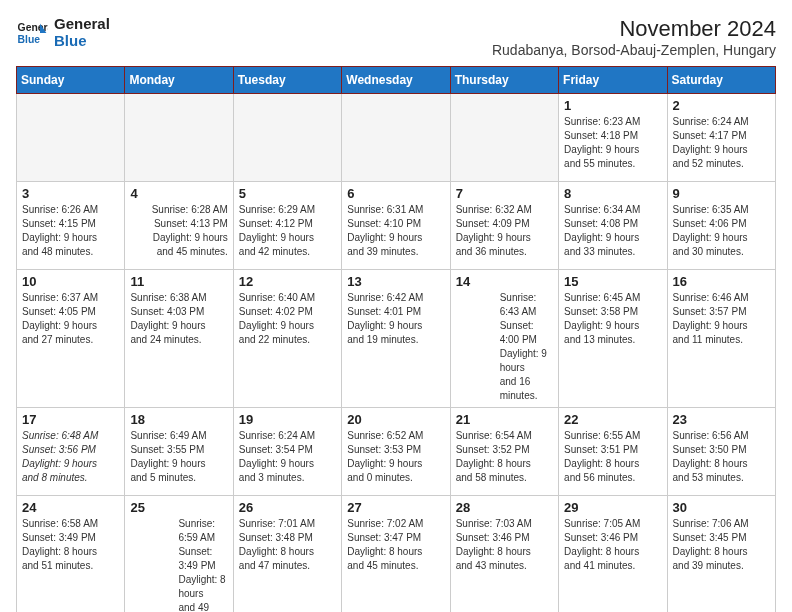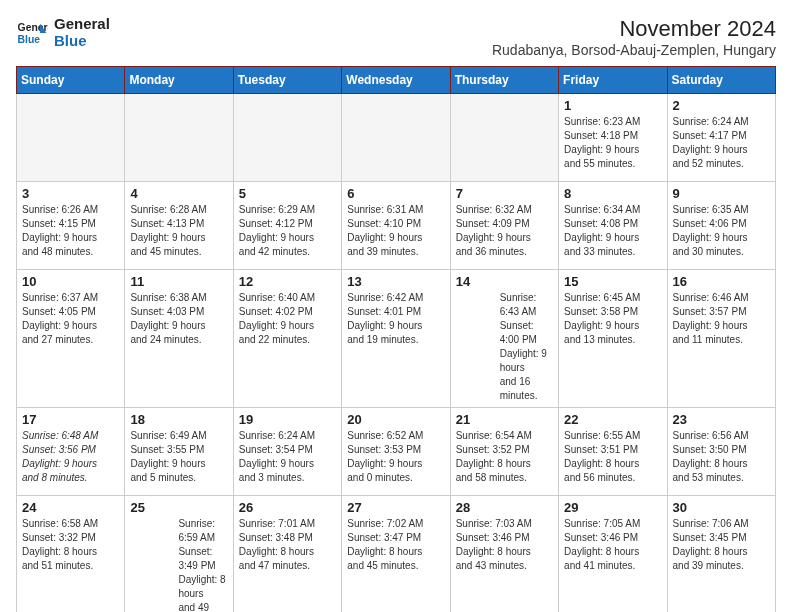--- a/index.html
+++ b/index.html
@@ -133,21 +133,21 @@
       <tr>
         <td>
           <div class="day-num">3</div>
           <div class="day-info" style="white-space: pre-line;">Sunrise: 6:26 AM
 Sunset: 4:15 PM
 Daylight: 9 hours
 and 48 minutes.</div>
         </td>
         <td>
           <div class="day-num">4</div>
-          <div class="day-info" style="white-space: pre-line;">Sunrise: 6:28 AM
+          <div class="day-info" style="white-space: pre-line; text-align: right;">Sunrise: 6:28 AM
 Sunset: 4:13 PM
 Daylight: 9 hours
 and 45 minutes.</div>
         </td>
         <td>
           <div class="day-num">5</div>
           <div class="day-info" style="white-space: pre-line;">Sunrise: 6:29 AM
 Sunset: 4:12 PM
 Daylight: 9 hours
 and 42 minutes.</div>
@@ -280,21 +280,21 @@
           <div class="day-info" style="white-space: pre-line;">Sunrise: 6:56 AM
 Sunset: 3:50 PM
 Daylight: 8 hours
 and 53 minutes.</div>
         </td>
       </tr>
       <tr>
         <td>
           <div class="day-num">24</div>
           <div class="day-info" style="white-space: pre-line;">Sunrise: 6:58 AM
-Sunset: 3:32 PM
+Sunset: 3:49 PM
 Daylight: 8 hours
 and 51 minutes.</div>
         </td>
         <td>
           <div class="day-num">25</div>
           <div class="day-info" style="white-space: pre-line; margin-left: 48px;">Sunrise: 6:59 AM
 Sunset: 3:49 PM
 Daylight: 8 hours
 and 49 minutes.</div>
         </td>

